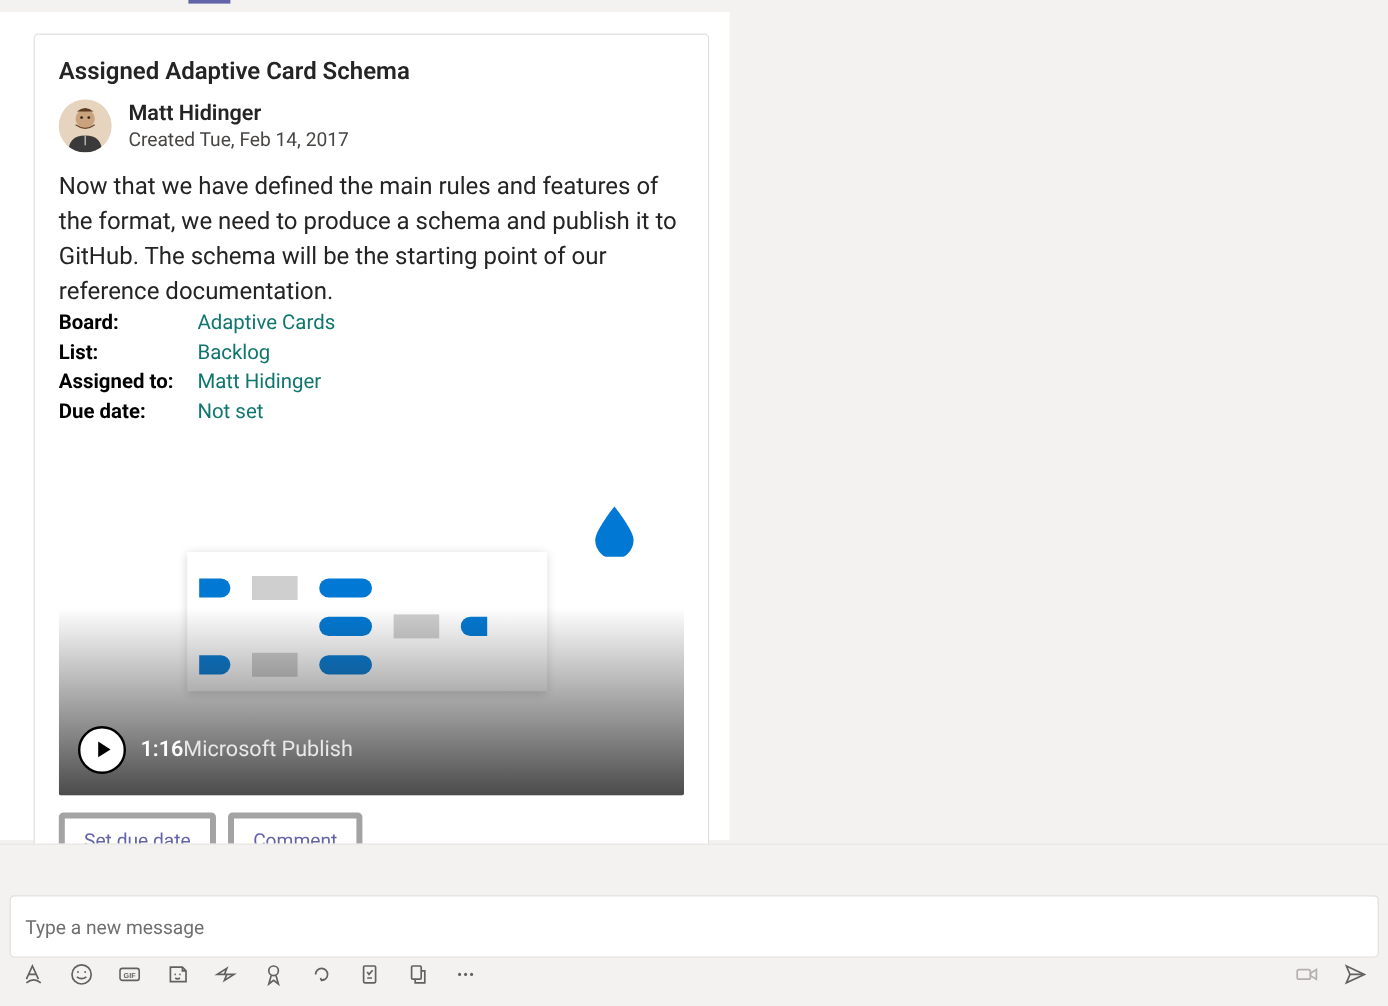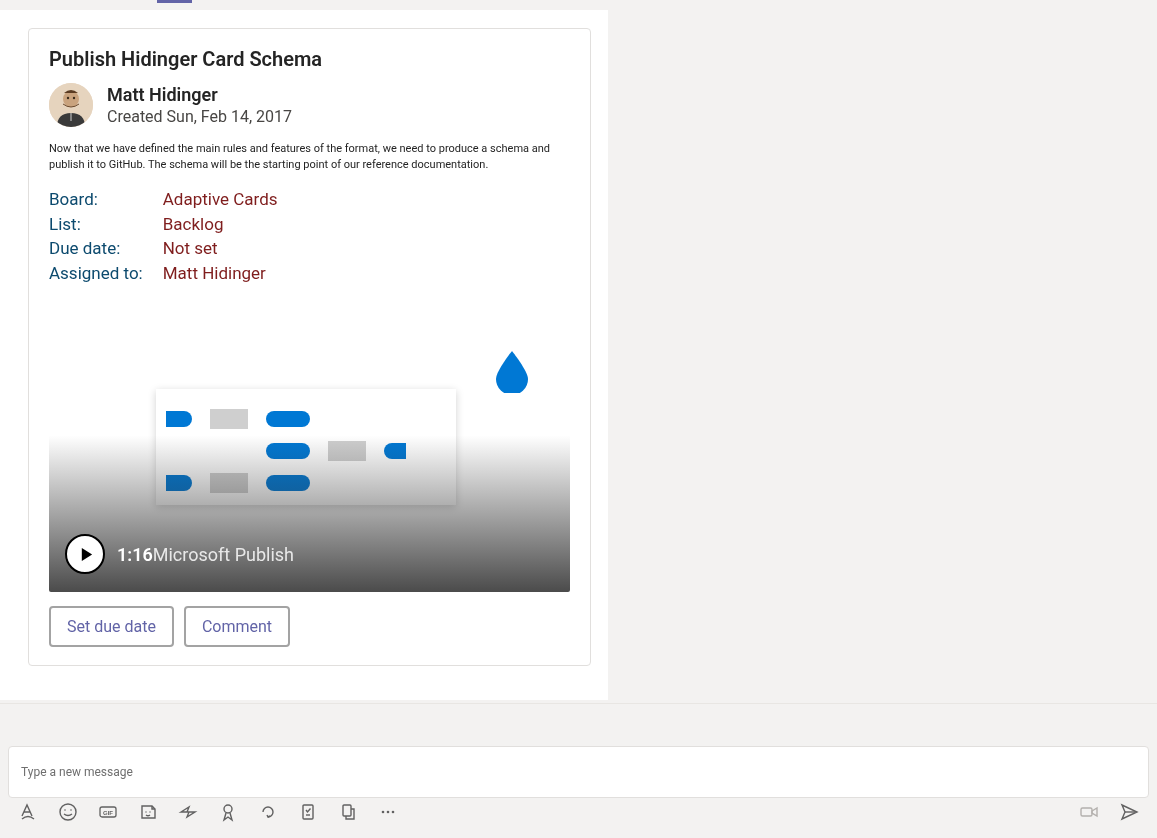--- a/index.html
+++ b/index.html
@@ -8,102 +8,102 @@
     .topbar .tab-underline{position:absolute;left:157px;top:0;width:35px;height:3px;background:#6264a7}
     .content-stage{position:relative;height:690px;background:#f3f2f1}
     .white-bg{position:absolute;left:0;top:0;width:608px;height:690px;background:#ffffff}
     .card{position:absolute;left:28px;top:18px;width:563px;border:1px solid #e1dfdd;border-radius:4px;background:#fff;padding:18px 20px}
     .card-title{font-size:20px;font-weight:600;color:#242424;margin-bottom:12px}
     .creator-row{display:flex;align-items:center;margin-bottom:14px}
     .avatar{width:44px;height:44px;border-radius:50%;margin-right:14px;flex-shrink:0;overflow:hidden;position:relative;background:#e8d5c0}
     .avatar svg{width:100%;height:100%}
     .creator-name{font-size:18px;font-weight:600;color:#242424;line-height:1.2}
     .creator-sub{font-size:16px;color:#484644;margin-top:2px}
-    .body-text{font-size:11px;line-height:1.45;color:#242424;margin-bottom:14px}
+    .body-text{font-size:20px;line-height:1.45;color:#242424;}
     .facts{display:table;font-size:17px;line-height:1.45;margin-bottom:14px}
     .fact{display:table-row}
-    .fact .lbl{display:table-cell;font-weight:400;padding-right:20px;white-space:nowrap;color:#0c4a6e}
-    .fact .val{display:table-cell;color:#7f1d1d}
+    .fact .lbl{display:table-cell;font-weight:700;padding-right:20px;white-space:nowrap;color:#000000}
+    .fact .val{display:table-cell;color:#0f766e}
     .video-block{position:relative;height:293px;width:100%;border-radius:2px;overflow:hidden;background:#fff;margin-bottom:14px}
     .video-block .grid-card{position:absolute;left:107px;top:90px;width:300px;height:116px;background:#fff;box-shadow:0 2px 8px rgba(0,0,0,.18);z-index:2;padding:10px 10px 8px 10px}
     .gridrow{display:flex;align-items:center;height:24px;margin:8px 0}
     .pill{height:16px;border-radius:8px;background:#0078d4;margin-right:18px}
     .pill.left{width:26px;border-top-left-radius:0;border-bottom-left-radius:0}
     .pill.normal{width:44px}
     .slot{width:38px;height:20px;background:#cfcfcf;margin-right:18px}
     .slot.empty{background:transparent}
     .drop{position:absolute;right:36px;top:50px;width:44px;height:44px;z-index:2}
     .overlay{position:absolute;left:0;right:0;bottom:0;height:165px;background:linear-gradient(to bottom,rgba(255,255,255,0) 0%,rgba(120,120,120,.0) 5%,rgba(50,50,50,.88) 100%);z-index:3}
     .playbar{position:absolute;left:16px;right:16px;bottom:18px;display:flex;align-items:center;justify-content:flex-start;z-index:4}
     .play-left{display:flex;align-items:center}
     .play-btn{width:40px;height:40px;border-radius:50%;background:#fff;display:flex;align-items:center;justify-content:center;border:2px solid #000}
     .play-btn svg{width:15px;height:15px;margin-left:2px}
     .duration{color:#fff;font-weight:600;font-size:18px;margin-left:12px}
     .source{color:#e8e8e8;font-size:18px}
     .actions{display:flex;gap:10px}
-    .action-btn{border:2px solid #a3a3a3;border-radius:4px;background:#fff;padding:9px 16px;font-size:16px;color:#6264a7;cursor:pointer;font-family:inherit}
+    .action-btn{border:5px solid #a3a3a3;border-radius:4px;background:#fff;padding:9px 16px;font-size:16px;color:#6264a7;cursor:pointer;font-family:inherit}
     .compose{position:absolute;left:0;right:0;bottom:0;height:135px;background:#f3f2f1;border-top:1px solid #e8e6e3}
     .input-row{position:absolute;left:8px;right:8px;top:42px;height:52px;background:#fff;border:1px solid #e1dfdd;border-radius:4px;display:flex;align-items:center;padding:0 12px}
-    .input-row input{border:none;outline:none;font-size:12px;color:#4d7c0f;width:100%;background:transparent;font-family:inherit}
+    .input-row input{border:none;outline:none;font-size:16px;color:#4d7c0f;width:100%;background:transparent;font-family:inherit}
     .input-row input::placeholder{color:#6f6f6f}
     .toolbar{position:absolute;left:8px;right:8px;bottom:10px;display:flex;align-items:center;justify-content:space-between}
     .tb-left,.tb-right{display:flex;align-items:center}
     .tb-btn{width:40px;height:32px;display:flex;align-items:center;justify-content:center;color:#616161;cursor:pointer}
     .tb-btn svg{width:20px;height:20px}
   </style>
 </head>
 <body>
 
 <div class="topbar">
   <div class="tab-underline"></div>
 </div>
 
 <div class="content-stage">
   <div class="white-bg"></div>
 
   <div class="card">
-    <div class="card-title">Publish Hidinger Card Schema</div>
+    <div class="card-title">Assigned Adaptive Card Schema</div>
 
     <div class="creator-row">
       <div class="avatar">
         <svg viewBox="0 0 44 44">
           <rect width="44" height="44" fill="#e6d4be"></rect>
           <circle cx="22" cy="16" r="8" fill="#c9a37e"></circle>
           <circle cx="19" cy="15" r="1.2" fill="#3a2a1a"></circle>
           <circle cx="25" cy="15" r="1.2" fill="#3a2a1a"></circle>
           <path d="M14 21 Q22 27 30 21" stroke="#6b4a2e" stroke-width="1" fill="none"></path>
           <path d="M8 44 Q8 30 22 30 Q36 30 36 44 Z" fill="#3a3a3a"></path>
           <path d="M22 30 L22 38" stroke="#d0d0d0" stroke-width="1"></path>
           <path d="M15 10 Q22 4 29 10" fill="#5a3b22"></path>
         </svg>
       </div>
       <div>
         <div class="creator-name">Matt Hidinger</div>
-        <div class="creator-sub">Created Sun, Feb 14, 2017</div>
+        <div class="creator-sub">Created Tue, Feb 14, 2017</div>
       </div>
     </div>
 
     <div class="body-text">Now that we have defined the main rules and features of the format, we need to produce a schema and publish it to GitHub. The schema will be the starting point of our reference documentation.</div>
 
     <div class="facts">
       <div class="fact">
         <div class="lbl">Board:</div>
         <div class="val">Adaptive Cards</div>
       </div>
       <div class="fact">
         <div class="lbl">List:</div>
         <div class="val">Backlog</div>
       </div>
       <div class="fact">
+        <div class="lbl">Assigned to:</div>
+        <div class="val">Matt Hidinger</div>
+      </div>
+      <div class="fact">
         <div class="lbl">Due date:</div>
         <div class="val">Not set</div>
-      </div>
-      <div class="fact">
-        <div class="lbl">Assigned to:</div>
-        <div class="val">Matt Hidinger</div>
       </div>
     </div>
 
     <div class="video-block">
       <div class="drop">
         <svg viewBox="0 0 44 44">
             <path d="M22 2 C22 2 38 22 38 30 A16 16 0 1 1 6 30 C6 22 22 2 22 2 Z" fill="#0078d4"></path>
           </svg>
       </div>
       <div class="grid-card">

